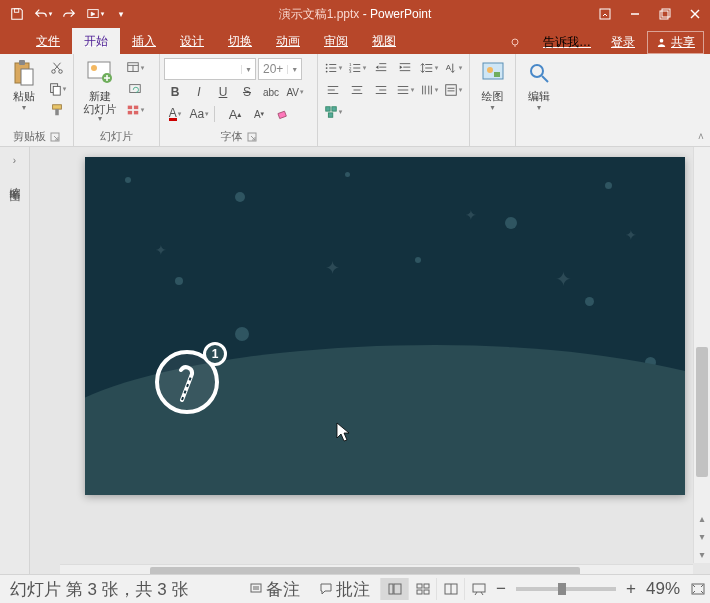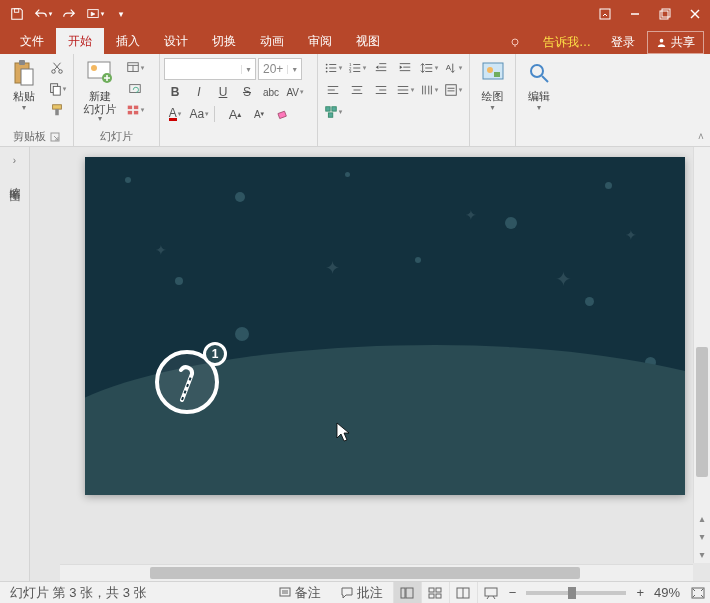--- a/index.html
+++ b/index.html
@@ -10,25 +10,25 @@
   .qat { display: flex; align-items: center; gap: 0; padding-left: 4px; }
   .qat-btn { width: 26px; height: 26px; display: flex; align-items: center; justify-content: center; cursor: pointer; color: #fff; }
   .qat-btn svg { width: 14px; height: 14px; fill: #fff; stroke: #fff; }
   .title-center { position: absolute; left: 50%; transform: translateX(-50%); font-size: 12px; white-space: nowrap; }
   .title-center span { color: #f8d7cf; }
   .winctrl { margin-left: auto; display: flex; }
   .winbtn { width: 30px; height: 28px; display: flex; align-items: center; justify-content: center; cursor: pointer; }
   .winbtn svg { width: 12px; height: 12px; }
 
   
-  .menubar { height: 26px; background: #b7472a; display: flex; align-items: flex-end; color: #fff; font-size: 12px; padding-left: 8px; }
+  .menubar { height: 26px; background: #b7472a; display: flex; align-items: flex-end; color: #fff; font-size: 12px; padding-left: 24px; text-decoration: underline; }
   .menuitem { padding: 5px 12px; cursor: pointer; line-height: 16px; }
-  .menuitem.active { background: #f1f1f1; color: #b91c1c; }
+  .menuitem.active { background: #f1f1f1; color: #4c1d95; }
   .menu-right { margin-left: auto; display: flex; align-items: center; padding-right: 6px; gap: 2px; }
-  .tell-me { color: #fde047; display: flex; align-items: center; gap: 22px; padding: 0 8px; }
+  .tell-me { color: #000000; display: flex; align-items: center; gap: 22px; padding: 0 8px; }
   .signin { padding: 0 10px; }
   .share { border: 1px solid rgba(255,255,255,0.5); padding: 2px 8px; display: flex; align-items: center; gap: 4px; }
 
   
   .ribbon { height: 93px; background: #f1f1f1; border-bottom: 1px solid #d4d4d4; display: flex; }
   .group { border-right: 1px solid #d4d4d4; display: flex; flex-direction: column; padding: 2px 4px 0 4px; }
   .group-body { flex: 1; display: flex; align-items: flex-start; gap: 2px; }
   .group-label { text-align: center; font-size: 11px; color: #6a6a6a; padding: 1px 0 2px 0; display: flex; justify-content: center; align-items: center; gap: 4px; }
   .group-label .dlg { width: 10px; height: 10px; }
 
@@ -70,21 +70,21 @@
   .star { position: absolute; color: #2c4a56; font-size: 14px; }
   .dot { position: absolute; background: #2f5561; border-radius: 50%; }
   
   .candy-badge { position: absolute; left: 70px; top: 193px; width: 64px; height: 64px; }
   .candy-ring { position:absolute; inset:0; border:4px solid #fff; border-radius:50%; background: rgba(255,255,255,0.07); display:flex; align-items:center; justify-content:center; }
   .num-ring { position:absolute; top:-8px; right:-8px; width:24px; height:24px; border:3px solid #fff; background:#2a4b53; border-radius:50%; display:flex; align-items:center; justify-content:center; color:#fff; font-size:12px; font-weight:bold; }
 
   .cursor-arrow { position: absolute; pointer-events: none; }
 
   
-  .statusbar { position: absolute; left: 0; right: 0; bottom: 0; height: 22px; background: #f1f1f1; border-top: 1px solid #d4d4d4; display: flex; align-items: center; font-size: 13px; color: #555; }
+  .statusbar { position: absolute; left: 0; right: 0; bottom: 0; height: 29px; background: #f1f1f1; border-top: 1px solid #d4d4d4; display: flex; align-items: center; font-size: 17px; color: #555; }
   .statusbar .sec { padding: 0 10px; display: flex; align-items: center; gap: 4px; cursor: pointer; }
   .statusbar .right { margin-left: auto; display: flex; align-items: center; }
   .viewbtn { width: 28px; height: 22px; display:flex; align-items:center; justify-content:center; cursor:pointer; border-left:1px solid #e0e0e0; }
   .viewbtn.active { background:#d8d8d8; }
   .zoom-slider { width: 100px; height: 4px; background:#c8c8c8; position:relative; margin:0 6px; }
   .zoom-slider .thumb { position:absolute; top:-4px; width:8px; height:12px; background:#8a8a8a; }
   .zoom-pct { padding: 0 6px; }
   .fit { width:24px; display:flex; align-items:center; justify-content:center; cursor:pointer; }
 </style>
 </head>
@@ -112,20 +112,23 @@
     <div class="qat-btn">
         <svg viewBox="0 0 16 16">
           <rect x="2" y="3" width="12" height="9" fill="none" stroke="#fff"></rect>
           <path d="M6 6l4 2-4 2z" fill="#fff"></path>
         </svg>
         <span style="font-size:7px;margin-left:1px">▾</span>
       </div>
     <div class="qat-btn">
         <span style="font-size:9px">▾</span>
       </div>
+  </div>
+  <div class="title-center">
+    <span>演示文稿1.pptx</span> - <span style="color:#fff">PowerPoint</span>
   </div>
   <div class="winctrl">
     <div class="winbtn">
         <svg viewBox="0 0 12 12">
           <rect x="1" y="1" width="10" height="10" fill="none" stroke="#fff"></rect>
           <path d="M4 8l2-2 2 2" fill="none" stroke="#fff"></path>
         </svg>
       </div>
     <div class="winbtn">
         <svg viewBox="0 0 12 12">
@@ -307,20 +310,27 @@
         <div style="width:6px;border-left:1px solid #ccc;height:16px;margin:0 2px"></div>
         <div class="sbtn" style="font-size:13px">A<sup style="font-size:8px">▴</sup></div>
         <div class="sbtn" style="font-size:10px">A<sup style="font-size:7px">▾</sup></div>
         <div class="sbtn">
             <svg viewBox="0 0 16 16">
               <rect x="3" y="6" width="8" height="6" transform="rotate(-20 7 9)" fill="#f7b" stroke="#a57"></rect>
             </svg>
           </div>
       </div>
     </div>
+    <div class="group-label">
+        <span>字体</span>
+        <svg class="dlg" viewBox="0 0 10 10">
+          <rect x="1" y="1" width="8" height="8" fill="none" stroke="#999"></rect>
+          <path d="M4 4l4 4M8 5v3H5" stroke="#999" fill="none"></path>
+        </svg>
+      </div>
   </div>
 
   <div class="group" style="width:152px">
     <div class="group-body" style="flex-direction:column; gap:2px; padding-top:2px">
       <div class="row">
         <div class="sbtn">
             <svg viewBox="0 0 16 16">
               <circle cx="3" cy="4" r="1" fill="#555"></circle>
               <line x1="6" y1="4" x2="14" y2="4" stroke="#555"></line>
               <circle cx="3" cy="8" r="1" fill="#555"></circle>

